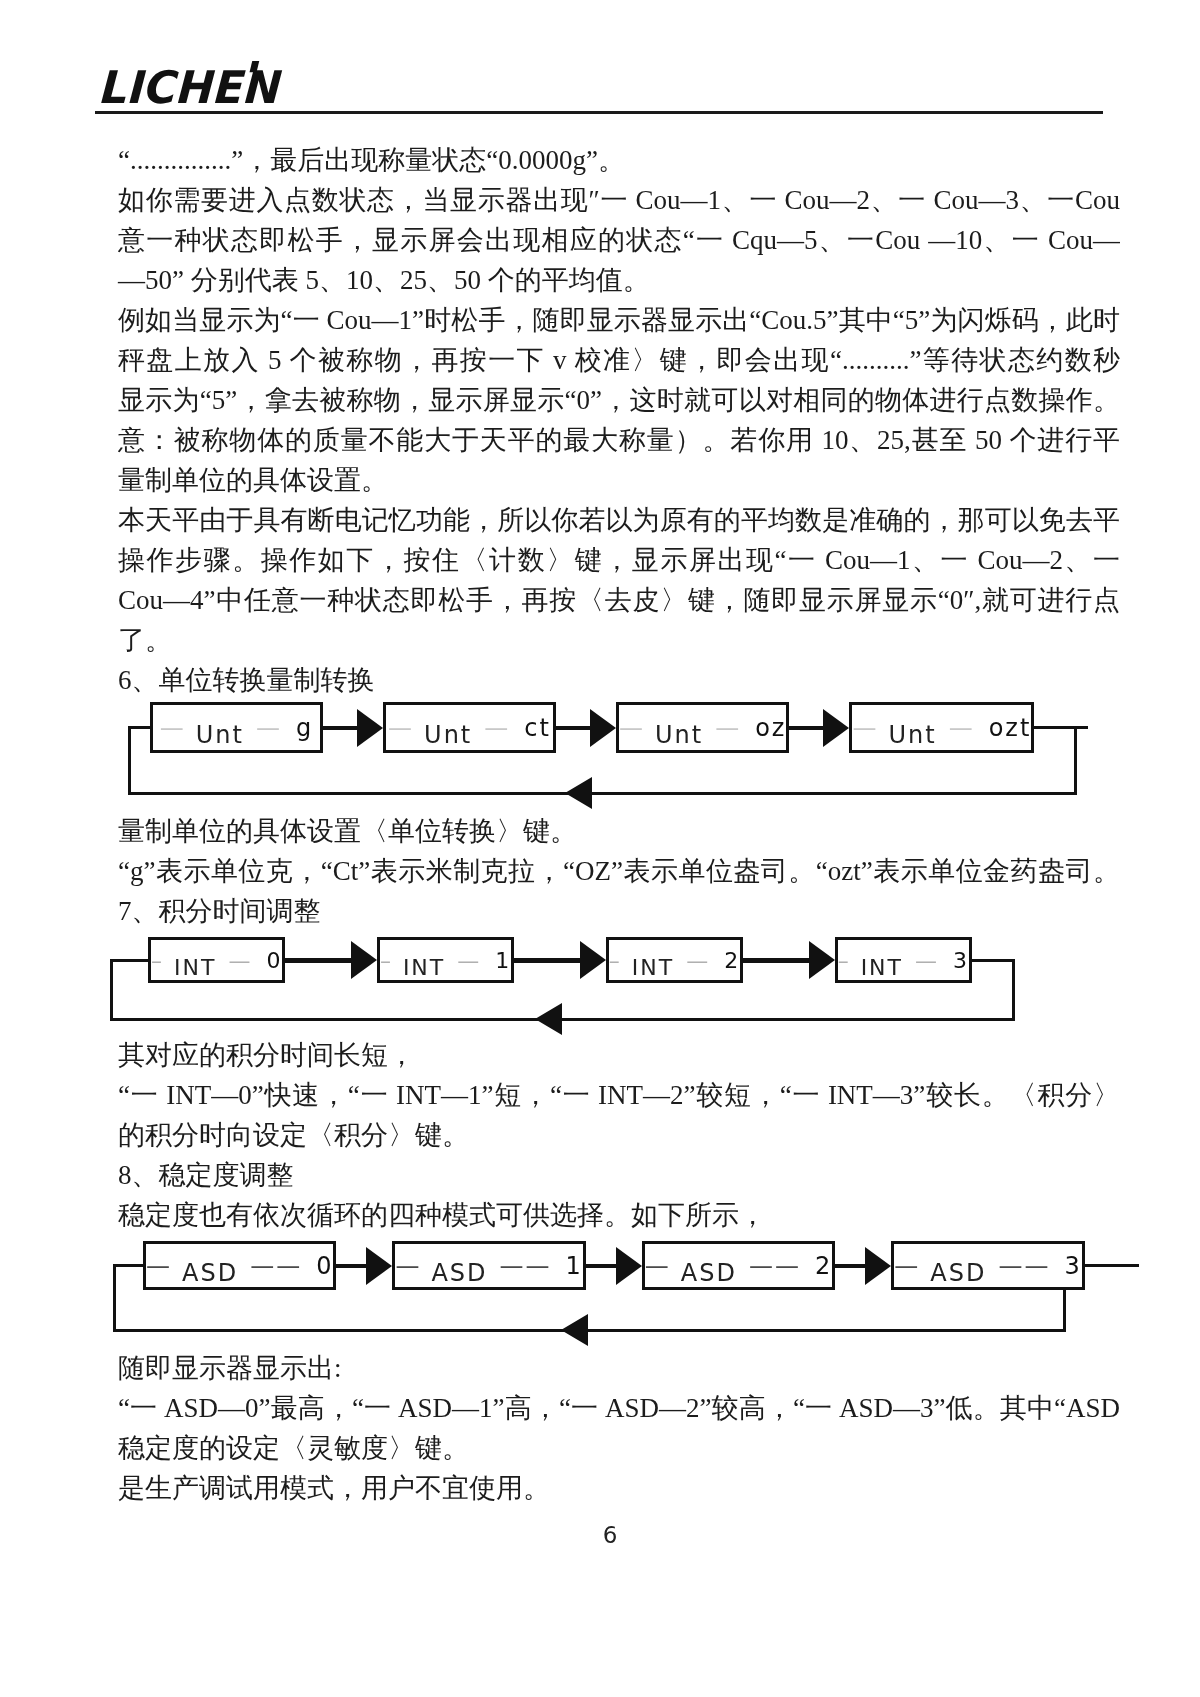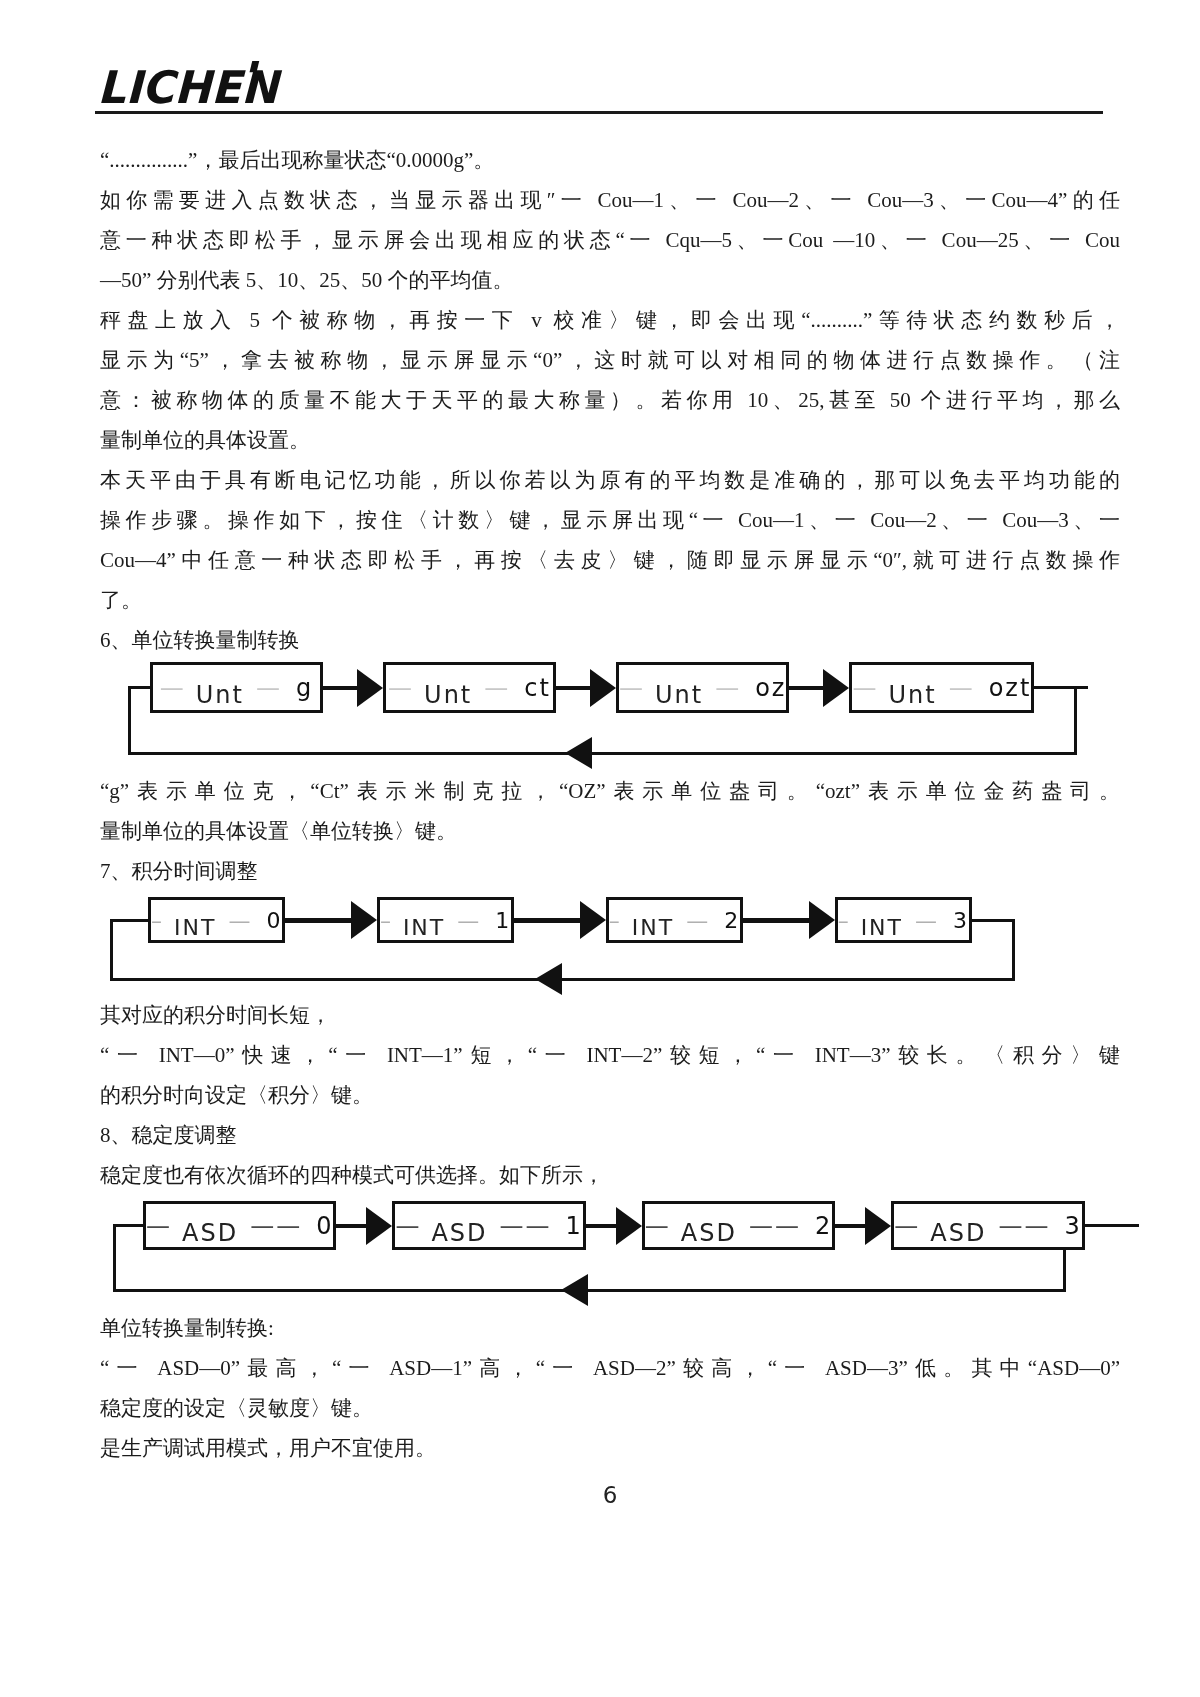--- a/index.html
+++ b/index.html
@@ -29,22 +29,23 @@
   }
   .logo-tick{
     position:absolute;left:148px;top:-6px;
     width:7px;height:11px;background:#111;
     transform:skewX(-10deg);
   }
   .hrule{height:3px;background:#1a1a1a;margin-left:-5px;width:1008px;margin-top:3px;}
   
   .tline{
     height:40px;line-height:40px;
-    font-size:21px;
+    font-size:27px;
     white-space:nowrap;
+    margin-left:18px;
   }
   .tline.j{white-space:normal;text-align:justify;text-align-last:justify;overflow:hidden;}
   
   .flow{position:relative;}
   .flow-row{display:flex;align-items:center;position:relative;z-index:2;}
   .stub{height:3px;background:#111;}
   .fbox{
     box-sizing:border-box;
     border:3px solid #111;background:#fff;
     display:flex;align-items:center;justify-content:center;
@@ -104,20 +105,21 @@
       <span class="logo-tick"></span>
     </div>
     <div class="hrule"></div>
   </div>
 
   <div>
     <div class="tline">“...............”，最后出现称量状态“0.0000g”。</div>
     <div class="tline j">如你需要进入点数状态，当显示器出现″一 Cou—1、一 Cou—2、一 Cou—3、一Cou—4”的任</div>
     <div class="tline j">意一种状态即松手，显示屏会出现相应的状态“一 Cqu—5、一Cou —10、一 Cou—25、一 Cou</div>
     <div class="tline">—50” 分别代表 5、10、25、50 个的平均值。</div>
+    <div class="tline j">例如当显示为“一 Cou—1”时松手，随即显示器显示出“Cou.5”其中“5”为闪烁码，此时</div>
     <div class="tline j">秤盘上放入 5 个被称物，再按一下 v 校准〉键，即会出现“..........”等待状态约数秒后，</div>
     <div class="tline j">显示为“5”，拿去被称物，显示屏显示“0”，这时就可以对相同的物体进行点数操作。（注</div>
     <div class="tline j">意：被称物体的质量不能大于天平的最大称量）。若你用 10、25,甚至 50 个进行平均，那么</div>
     <div class="tline">量制单位的具体设置。</div>
     <div class="tline j">本天平由于具有断电记忆功能，所以你若以为原有的平均数是准确的，那可以免去平均功能的</div>
     <div class="tline j">操作步骤。操作如下，按住〈计数〉键，显示屏出现“一 Cou—1、一 Cou—2、一 Cou—3、一</div>
     <div class="tline j">Cou—4”中任意一种状态即松手，再按〈去皮〉键，随即显示屏显示“0″,就可进行点数操作</div>
     <div class="tline">了。</div>
     <div class="tline">6、单位转换量制转换</div>
   </div>
@@ -163,22 +165,22 @@
       </div>
       <div class="stub stub-r"></div>
     </div>
     <div class="loop-left"></div>
     <div class="loop-right"></div>
     <div class="loop-bottom"></div>
     <div class="loop-arrow"></div>
   </div>
 
   <div>
+    <div class="tline">量制单位的具体设置〈单位转换〉键。</div>
     <div class="tline j">“g”表示单位克，“Ct”表示米制克拉，“OZ”表示单位盎司。“ozt”表示单位金药盎司。</div>
-    <div class="tline">量制单位的具体设置〈单位转换〉键。</div>
     <div class="tline">7、积分时间调整</div>
   </div>
 
   <div class="flow d2" style="--dash: #b0b0b0;">
     <div class="flow-row">
       <div class="stub stub-l"></div>
       <div class="fbox">
         <span class="dash">–</span>
           <span class="fname">INT</span>
           <span class="dash fmid">—</span>
@@ -271,21 +273,21 @@
       </div>
       <div class="stub stub-r"></div>
     </div>
     <div class="loop-left"></div>
     <div class="loop-right"></div>
     <div class="loop-bottom"></div>
     <div class="loop-arrow"></div>
   </div>
 
   <div>
-    <div class="tline">单位转换量制转换:</div>
+    <div class="tline">随即显示器显示出:</div>
     <div class="tline j">“一 ASD—0”最高，“一 ASD—1”高，“一 ASD—2”较高，“一 ASD—3”低。其中“ASD—0”</div>
     <div class="tline">稳定度的设定〈灵敏度〉键。</div>
     <div class="tline">是生产调试用模式，用户不宜使用。</div>
   </div>
 
   <div class="footer">6</div>
 
 </div>
 
 </body></html>

